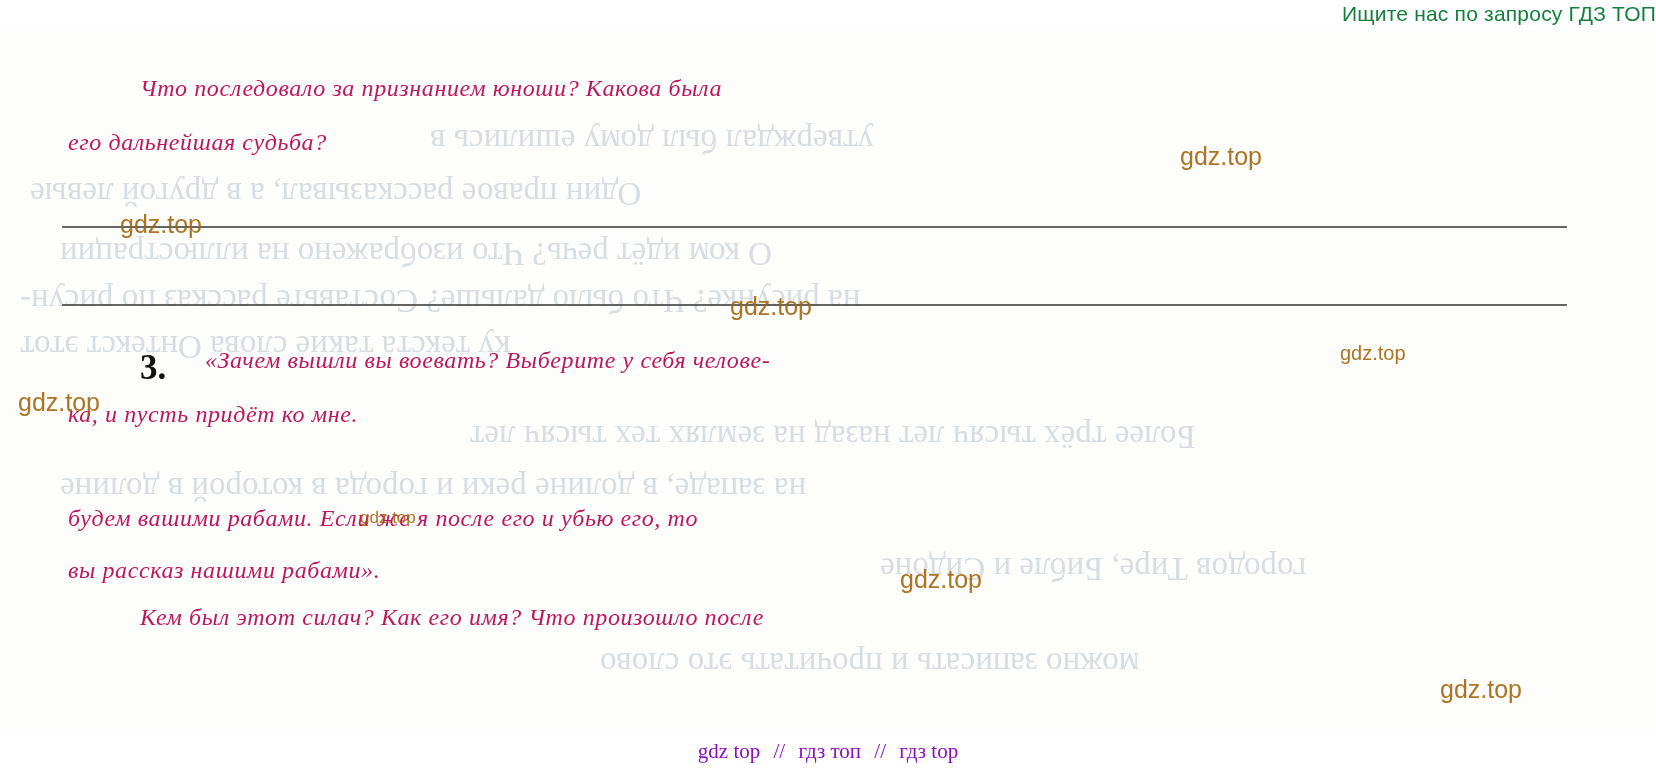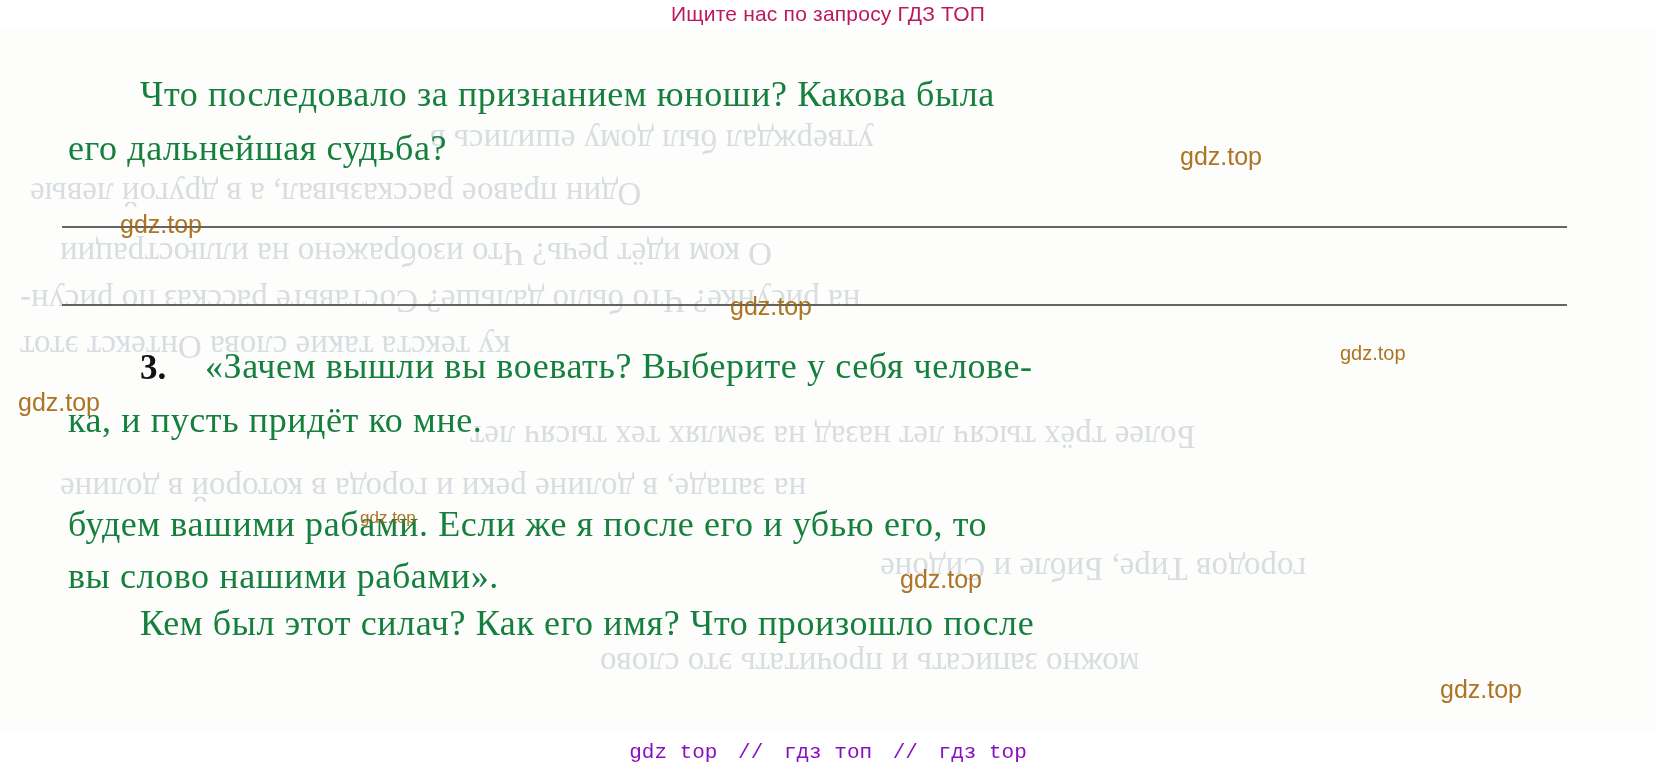--- a/index.html
+++ b/index.html
@@ -15,24 +15,24 @@
     font-family: "Liberation Serif", serif;
     color: #1a1a1a;
   }
 
   
   .top-banner {
     position: absolute;
     top: 2px;
     left: 0;
     width: 100%;
-    text-align: center;
+    text-align: right;
     font-family: "Liberation Sans", sans-serif;
     font-size: 21px;
-    color: #be185d;
+    color: #15803d;
     letter-spacing: 0.2px;
   }
 
   
   .page {
     position: absolute;
     top: 30px;
     left: 0;
     width: 1656px;
     height: 700px;
@@ -56,25 +56,26 @@
     position: absolute;
     height: 2px;
     background: #4a4a4a;
     opacity: 0.85;
   }
 
   
   .txt {
     position: absolute;
     font-family: "Liberation Serif", serif;
-    font-size: 36px;
+    font-size: 24px;
     line-height: 1.04;
-    color: #15803d;
+    color: #be185d;
     letter-spacing: 0.6px;
     white-space: nowrap;
+    font-style: italic;
   }
   .q-line1 { top: 46px;  left: 140px; }
   .q-line2 { top: 100px; left: 68px; }
 
   .item-num {
     position: absolute;
     top: 318px;
     left: 140px;
     font-size: 35px;
     font-weight: bold;
@@ -108,21 +109,21 @@
   .wm-7 { top: 535px;  left: 900px;  font-size: 25px; }
   .wm-8 { top: 645px;  left: 1440px; font-size: 25px; }
 
   
   .bottom-banner {
     position: absolute;
     bottom: 14px;
     left: 0;
     width: 100%;
     text-align: center;
-    font-family: Liberation Mono, monospace;
+    font-family: Liberation Serif, serif;
     font-size: 21px;
     color: #8a0fbf;
     margin-top: 20px;
   }
   .bottom-banner .sep { color: #8a0fbf; padding: 0 8px; }
 </style>
 </head>
 <body>
 
 <div class="top-banner">Ищите нас по запросу ГДЗ ТОП</div>
@@ -142,21 +143,21 @@
   <div class="rule" style="top:196px; left:62px; width:1505px;"></div>
   <div class="rule" style="top:274px; left:62px; width:1505px;"></div>
 
   <div class="txt q-line1">Что последовало за признанием юноши? Какова была</div>
   <div class="txt q-line2">его дальнейшая судьба?</div>
 
   <div class="item-num">3.</div>
   <div class="txt b-line1">«Зачем вышли вы воевать? Выберите у себя челове-</div>
   <div class="txt b-line2">ка, и пусть придёт ко мне.</div>
   <div class="txt b-line4">будем вашими рабами. Если же я после его и убью его, то</div>
-  <div class="txt b-line5">вы слово нашими рабами».</div>
+  <div class="txt b-line5">вы рассказ нашими рабами».</div>
   <div class="txt b-line6">Кем был этот силач? Как его имя? Что произошло после</div>
 
   <div class="wm wm-1">gdz.top</div>
   <div class="wm wm-2">gdz.top</div>
   <div class="wm wm-3">gdz.top</div>
   <div class="wm wm-4">gdz.top</div>
   <div class="wm wm-5">gdz.top</div>
   <div class="wm wm-6">gdz.top</div>
   <div class="wm wm-7">gdz.top</div>
   <div class="wm wm-8">gdz.top</div>

